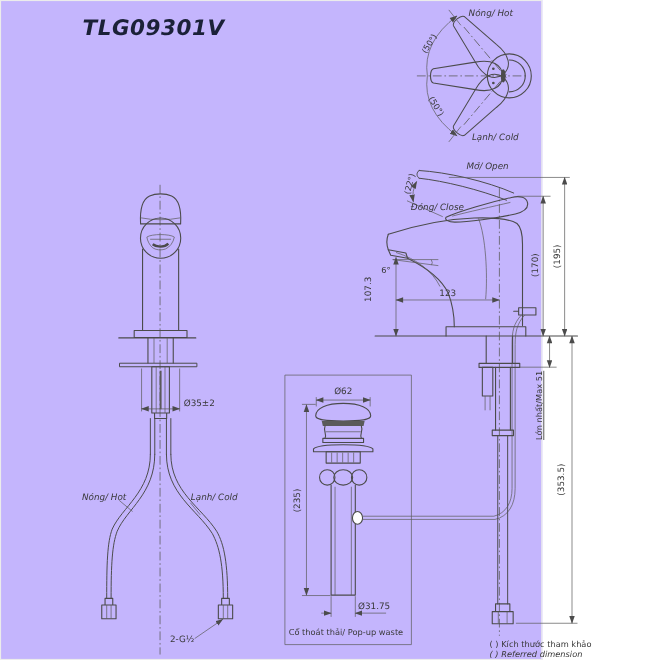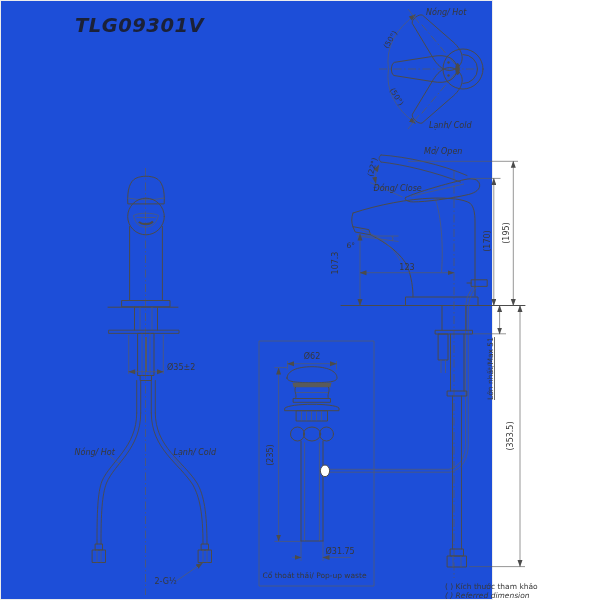--- a/index.html
+++ b/index.html
@@ -1,16 +1,16 @@
 <!DOCTYPE html>
 <html><head>
 <meta charset="utf-8">
 <style>
   html,body{margin:0;padding:0;background:#ffffff;}
-  #page{position:relative;width:493px;height:600px;background:#1d4ed8;border:1px solid #ececec;box-sizing:border-box;
+  #page{position:relative;width:493px;height:600px;background:#c4b5fd;border:1px solid #ececec;box-sizing:border-box;
         font-family:"DejaVu Sans",sans-serif;}
   svg{display:block}
   .ln{fill:none;stroke:#4b4b4b;stroke-width:1;stroke-linecap:round;stroke-linejoin:round}
   .l9{fill:none;stroke:#4b4b4b;stroke-width:.9;stroke-linecap:round;stroke-linejoin:round}
   .lt{fill:none;stroke:#5d5d5d;stroke-width:.65;stroke-linecap:butt}
   .cl{fill:none;stroke:#5a5a5a;stroke-width:.7;stroke-dasharray:8 2.5 1.5 2.5}
   .fl{fill:#4b4b4b;stroke:none}
   .tx{font-family:"DejaVu Sans",sans-serif;font-size:8px;fill:#383838}
   .sm{font-size:7.5px}
   .it{font-style:italic}

